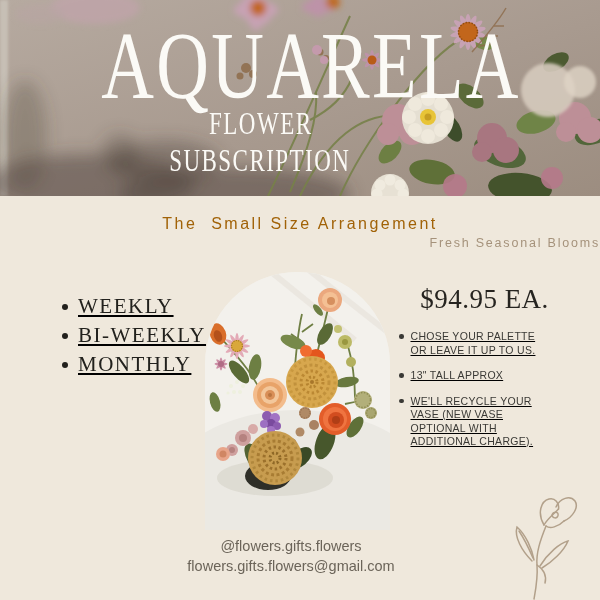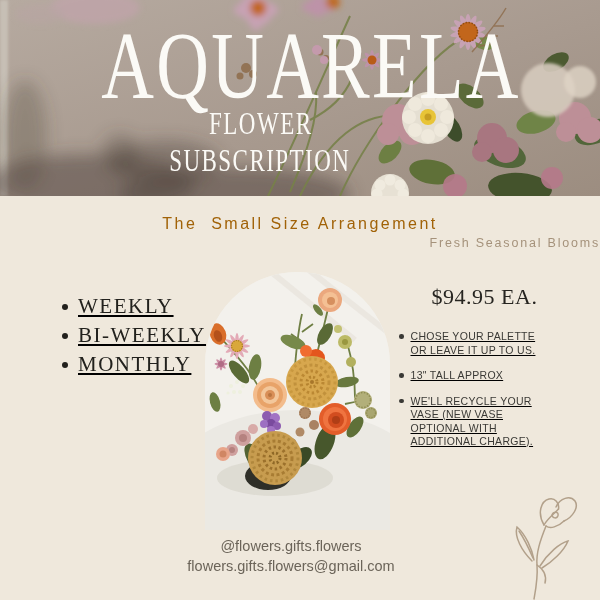--- a/index.html
+++ b/index.html
@@ -41,21 +41,21 @@
   }
   
   .arch{
     position:absolute;left:205px;top:272px;width:185px;height:258px;
     border-radius:93px 93px 0 0;overflow:hidden;background:#f2f0ea;
   }
   .arch svg{display:block;}
   
   .price{
     position:absolute;left:412px;top:284px;width:145px;text-align:center;
-    font-family:"Liberation Serif",serif;font-size:22px;letter-spacing:.5px;color:#262420;
+    font-family:"Liberation Serif",serif;font-size:27px;letter-spacing:.5px;color:#262420;
   }
   .details{position:absolute;left:399px;top:330px;width:155px;margin:0;padding:0;list-style:none;text-decoration:underline;}
   .details li{display:flex;margin-bottom:12px;}
   .detail-dot{width:4.5px;height:4.5px;border-radius:50%;background:#3a3935;margin:4px 7px 0 0;flex:0 0 auto;}
   .detail-text{font-size:10.5px;letter-spacing:.3px;line-height:13.5px;color:#3a3935;}
   
   .contact{position:absolute;left:91px;top:537px;width:400px;text-align:center;
     font-size:14.5px;line-height:19.5px;color:#6b6459;}
   
   .line-art{position:absolute;left:496px;top:485px;width:104px;height:115px;}

